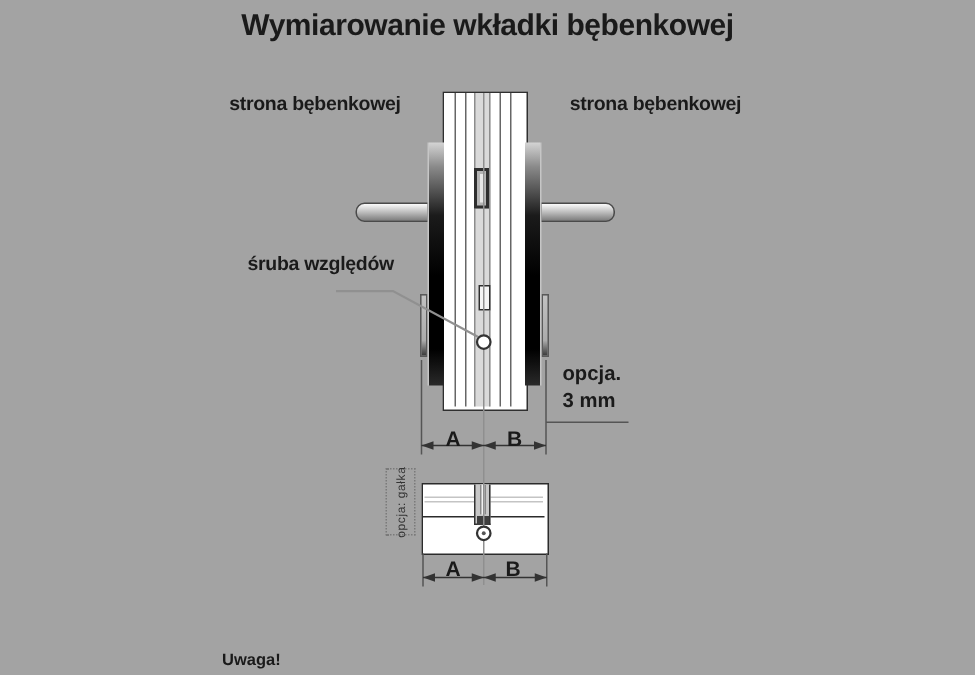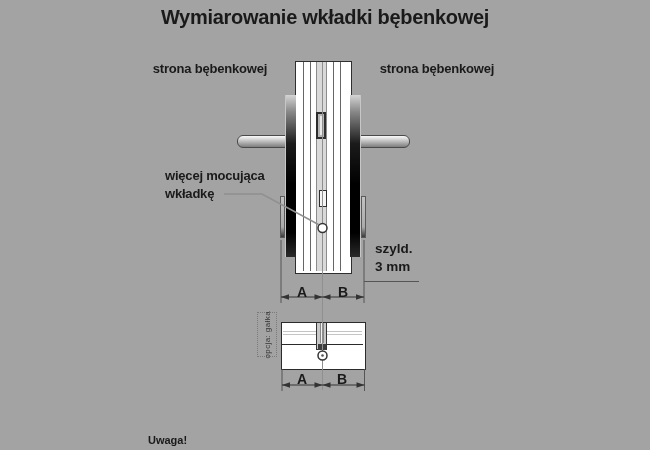--- a/index.html
+++ b/index.html
@@ -75,26 +75,25 @@
   <div class="abs shield shield-l"></div>
   <div class="abs shield shield-r"></div>
 
   <div class="abs cyl-end cyl-end-l"></div>
   <div class="abs cyl-end cyl-end-r"></div>
 
   <div class="abs spindle spindle-l"></div>
   <div class="abs spindle spindle-r"></div>
 
   <div class="lbl screw-label">
-    <div>więcej mocująca</div>
-    <div>wkładkę</div>
+    <div>śruba względów</div>
   </div>
 
   <div class="lbl maks-label">
-    <div>szyld.</div>
+    <div>opcja.</div>
     <div>3 mm</div>
   </div>
 
   <div class="lbl dim-label" style="left:291px;top:284px;">A</div>
   <div class="lbl dim-label" style="left:332px;top:284px;">B</div>
 
   <div class="abs knob-box"></div>
   <div class="abs knob-label">
     <span>opcja: gałka</span>
   </div>

